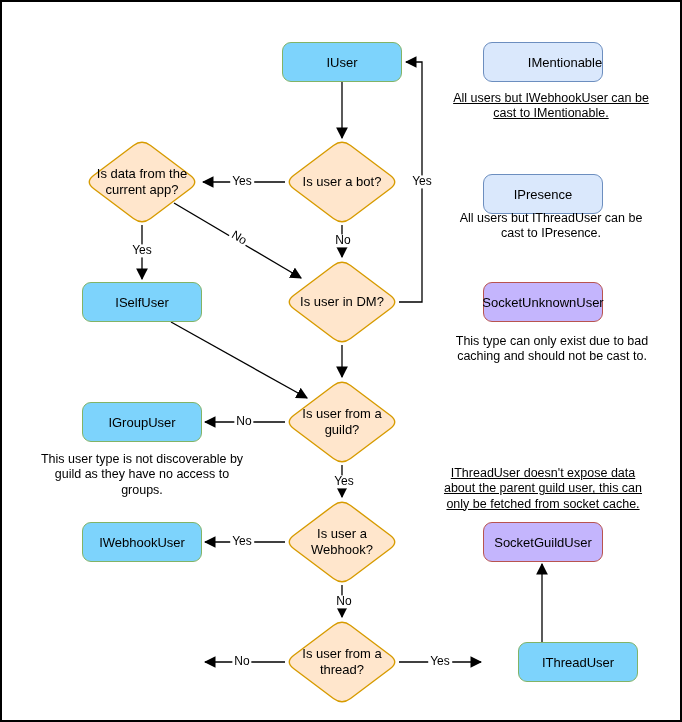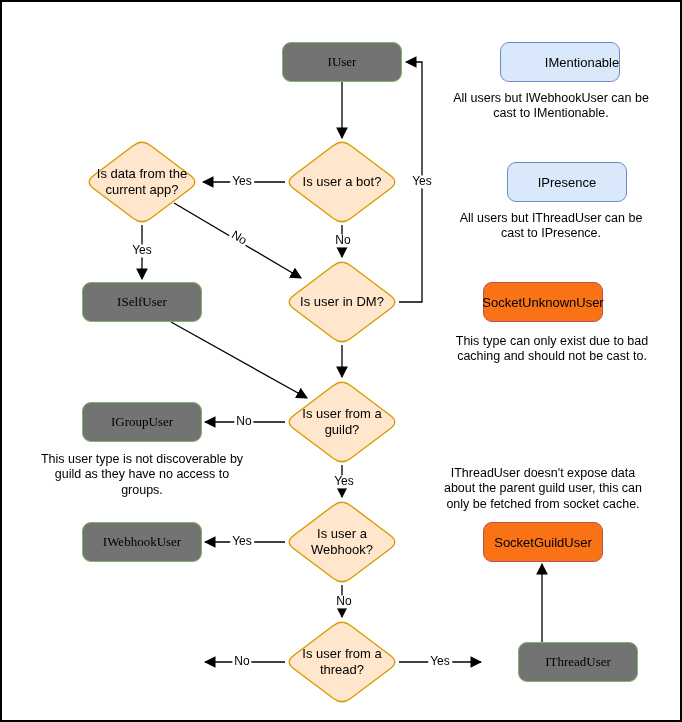--- a/index.html
+++ b/index.html
@@ -1,23 +1,23 @@
 <!DOCTYPE html>
 <html><head>
 <meta charset="utf-8">
 <style>
   html,body{margin:0;padding:0;background:#fff;}
   body{font-family:"Liberation Sans",sans-serif;color:#000;}
   .canvas{position:relative;width:682px;height:722px;border:2px solid #000;box-sizing:border-box;background:#fff;overflow:hidden;}
   svg.layer{position:absolute;left:0;top:0;width:682px;height:722px;}
   .node{position:absolute;width:120px;height:40px;display:flex;align-items:center;justify-content:center;
         border-radius:9px;font-size:13px;text-align:center;box-sizing:border-box;}
-  .node.green{background:#737373;border:1.4px solid #82b366;font-family:Liberation Serif, serif;}
+  .node.green{background:#7dd3fc;border:1.4px solid #82b366;}
   .node.blue{background:#dae8fc;border:1.4px solid #6c8ebf;}
-  .node.red{background:#f97316;border:1.4px solid #b85450;}
+  .node.red{background:#c4b5fd;border:1.4px solid #b85450;}
   .diamond-label{position:absolute;width:110px;transform:translate(-50%,-50%);text-align:center;
                  font-size:13px;line-height:1.25;}
   .edge-label{position:absolute;transform:translate(-50%,-50%);background:#fff;font-size:12px;
               padding:0 2px;line-height:1.1;white-space:nowrap;}
   .edge-label.rot{transform:translate(-50%,-50%) rotate(31deg);}
   .note{position:absolute;text-align:center;font-size:12.5px;line-height:1.22;}
 </style>
 </head>
 <body>
 
@@ -52,22 +52,22 @@
       <path d="M340,463 V495"></path>
       <path d="M283,540 H203"></path>
       <path d="M340,583 V615"></path>
       <path d="M283,660 H203"></path>
       <path d="M397,660 H479"></path>
       <path d="M540,640 V562"></path>
     </g>
   </svg>
 
   <div class="node green" style="left:280px;top:40px;">IUser</div>
-  <div class="node blue" style="left:498px;top:40px;padding-left:44px;">IMentionable</div>
-  <div class="node blue" style="left:481px;top:160px;margin-left:24px;">IPresence</div>
+  <div class="node blue" style="left:481px;top:40px;padding-left:44px;">IMentionable</div>
+  <div class="node blue" style="left:481px;top:172px;">IPresence</div>
   <div class="node red" style="left:481px;top:280px;">SocketUnknownUser</div>
   <div class="node green" style="left:80px;top:280px;">ISelfUser</div>
   <div class="node green" style="left:80px;top:400px;">IGroupUser</div>
   <div class="node green" style="left:80px;top:520px;">IWebhookUser</div>
   <div class="node red" style="left:481px;top:520px;">SocketGuildUser</div>
   <div class="node green" style="left:481px;top:640px;margin-left:35px;">IThreadUser</div>
 
   <div class="diamond-label" style="left:140px;top:180px;">
     <div>Is data from the</div>
     <div>current app?</div>
@@ -96,36 +96,36 @@
   <div class="edge-label" style="left:140px;top:249px;">Yes</div>
   <div class="edge-label rot" style="left:237px;top:236px;">No</div>
   <div class="edge-label" style="left:420px;top:180px;">Yes</div>
   <div class="edge-label" style="left:242px;top:420px;">No</div>
   <div class="edge-label" style="left:342px;top:480px;">Yes</div>
   <div class="edge-label" style="left:240px;top:540px;">Yes</div>
   <div class="edge-label" style="left:342px;top:600px;">No</div>
   <div class="edge-label" style="left:240px;top:660px;">No</div>
   <div class="edge-label" style="left:438px;top:660px;">Yes</div>
 
-  <div class="note" style="left:444px;top:89px;width:210px;">
+  <div class="note" style="left:444px;top:89px;width:210px;text-decoration:underline;">
     <div>All users but IWebhookUser can be</div>
     <div>cast to IMentionable.</div>
   </div>
   <div class="note" style="left:442px;top:332px;width:216px;">
     <div>This type can only exist due to bad</div>
     <div>caching and should not be cast to.</div>
   </div>
   <div class="note" style="left:444px;top:209px;width:210px;">
     <div>All users but IThreadUser can be</div>
     <div>cast to IPresence.</div>
   </div>
   <div class="note" style="left:28px;top:450px;width:224px;">
     <div>This user type is not discoverable by</div>
     <div>guild as they have no access to</div>
     <div>groups.</div>
   </div>
-  <div class="note" style="left:434px;top:464px;width:214px;">
+  <div class="note" style="left:434px;top:464px;width:214px;text-decoration:underline;">
     <div>IThreadUser doesn't expose data</div>
     <div>about the parent guild user, this can</div>
     <div>only be fetched from socket cache.</div>
   </div>
 
 </div>
 
 </body></html>

